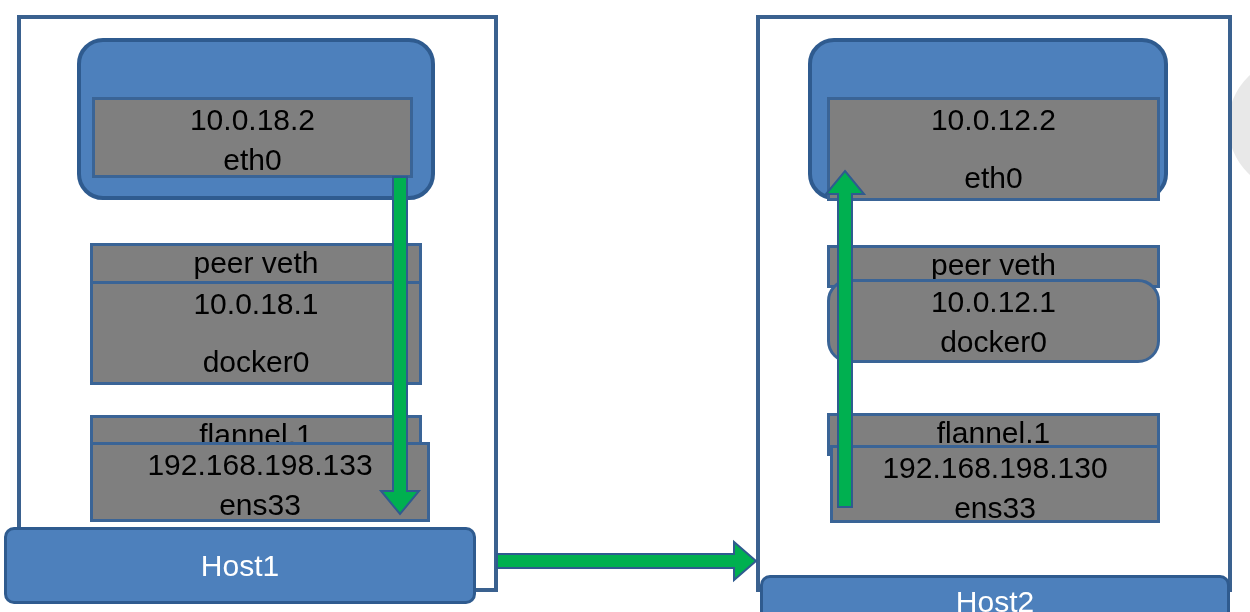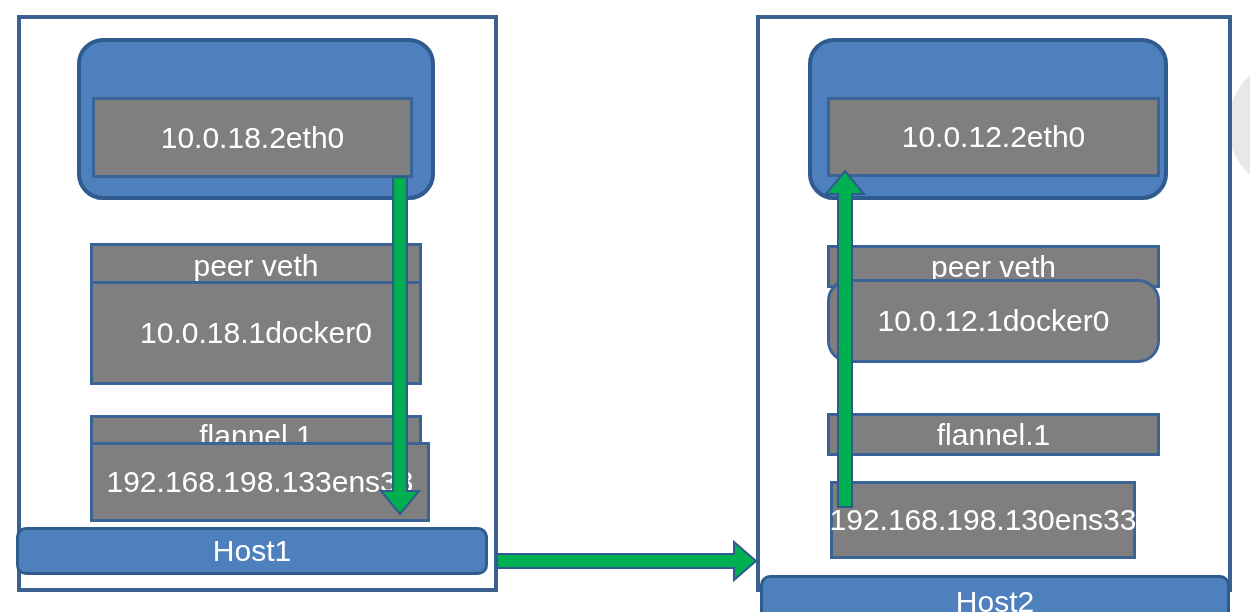--- a/index.html
+++ b/index.html
@@ -34,25 +34,25 @@
   .container-box {
     position: absolute;
     background: #4d80bc;
     border: 4px solid #2f5b8f;
     border-radius: 26px;
   }
   .gray-box {
     position: absolute;
     background: #7f7f7f;
     border: 3px solid #3a6496;
-    color: #ffffff;
+    color: #000000;
     display: flex;
-    flex-direction: row;
+    flex-direction: column;
     align-items: center;
-    justify-content: center;
+    justify-content: space-between;
     text-align: center;
     font-size: 30px;
     line-height: 40px;
     white-space: nowrap;
   }
   .gray-box.single { line-height: normal; margin-top: 28px; }
   .host-bar {
     position: absolute;
     background: #4d80bc;
     border: 3px solid #2f5b8f;
@@ -65,30 +65,30 @@
   }
   .arrow-svg { position: absolute; }
   
   .h1-outer     { left: 17px;  top: 15px;  width: 481px; height: 577px; }
   .h1-container { left: 77px;  top: 38px;  width: 358px; height: 162px; }
   .h1-eth       { left: 92px;  top: 97px;  width: 321px; height: 81px; }
   .h1-veth      { left: 90px;  top: 215px; width: 332px; height: 45px; }
   .h1-docker    { left: 90px;  top: 281px; width: 332px; height: 104px; }
   .h1-flannel   { left: 90px;  top: 387px; width: 332px; height: 41px; }
   .h1-ens       { left: 90px;  top: 442px; width: 340px; height: 80px; }
-  .h1-bar       { left: 16px;  top: 527px; width: 472px; height: 48px; }
+  .h1-bar       { left: 4px;  top: 527px; width: 472px; height: 77px; }
   .h1-arrow     { left: 378px; top: 176px; }
   
   .h2-outer     { left: 756px; top: 15px;  width: 476px; height: 577px; }
   .h2-container { left: 808px; top: 38px;  width: 360px; height: 162px; }
-  .h2-eth       { left: 827px; top: 97px;  width: 333px; height: 80px; }
+  .h2-eth       { left: 827px; top: 97px;  width: 333px; height: 104px; }
   .h2-veth      { left: 827px; top: 217px; width: 333px; height: 43px; }
   .h2-docker    { left: 827px; top: 279px; width: 333px; height: 84px; border-radius: 22px; }
   .h2-flannel   { left: 827px; top: 385px; width: 333px; height: 43px; }
-  .h2-ens       { left: 830px; top: 445px; width: 306px; height: 78px; margin-top: 36px; }
+  .h2-ens       { left: 830px; top: 445px; width: 330px; height: 78px; }
   .h2-bar       { left: 760px; top: 527px; width: 470px; height: 54px; margin-top: 48px; }
   .h2-arrow     { left: 823px; top: 169px; }
   .h-arrow      { left: 496px; top: 539px; }
 </style>
 </head>
 <body>
 
 <div class="canvas">
 
   <div class="watermark-circle"></div>

